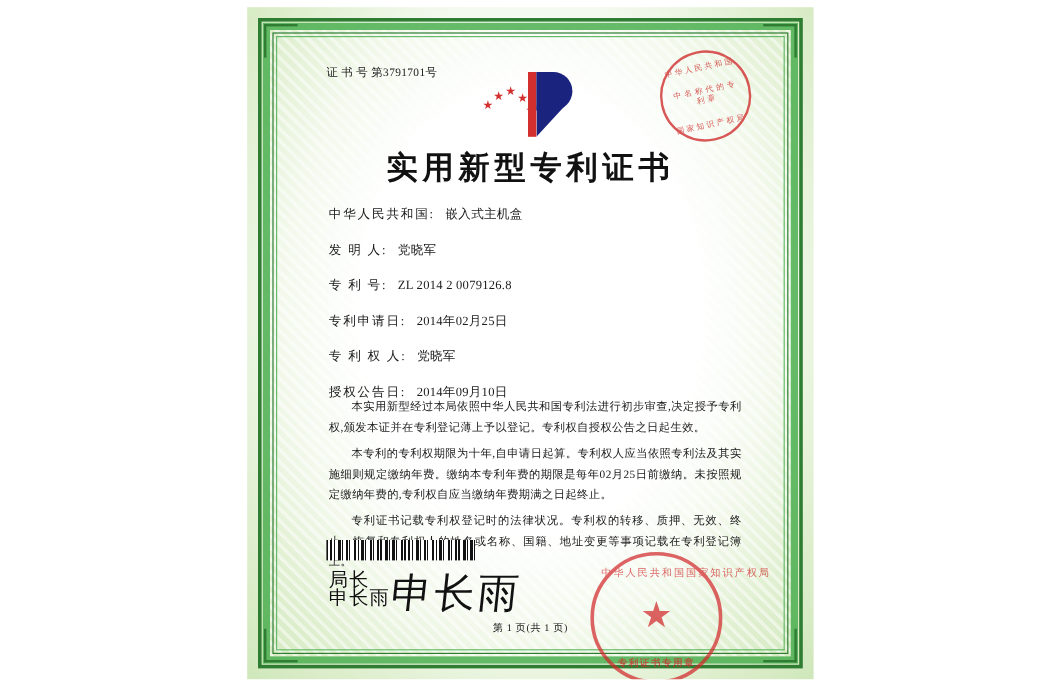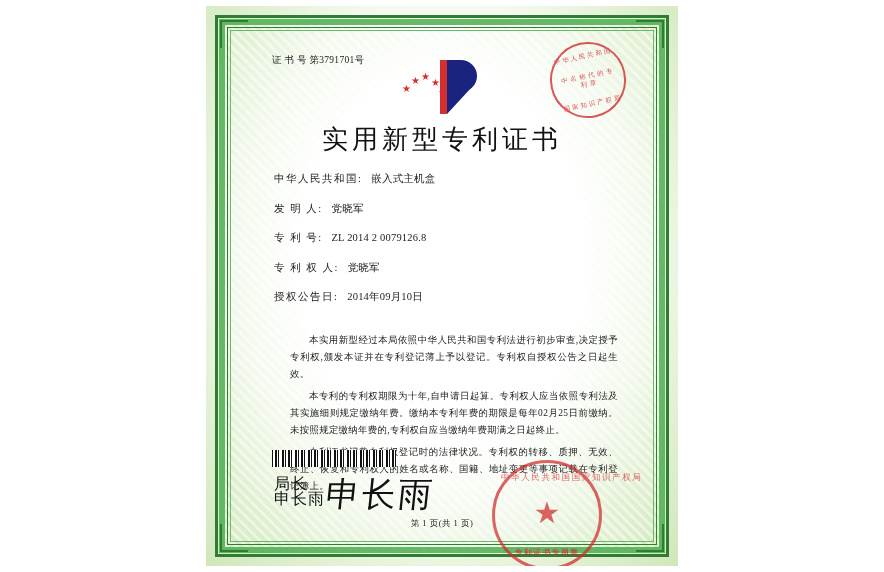--- a/index.html
+++ b/index.html
@@ -214,21 +214,21 @@
     letter-spacing: 2px;
   }
 
   .title {
     position: absolute;
     left: 0;
     right: 0;
     top: 86px;
     text-align: center;
     font-size: 26px;
-    font-weight: normal;
+    font-weight: bold;
     letter-spacing: 4px;
     color: #111;
     font-family: "Liberation Serif", serif;
   }
 
   .fields {
     position: absolute;
     left: 34px;
     top: 136px;
     right: 20px;
@@ -252,21 +252,20 @@
 
   .paragraphs {
     position: absolute;
     left: 34px;
     right: 26px;
     top: 296px;
     font-size: 9.4px;
     line-height: 17px;
     color: #1a1a1a;
     text-align: justify;
-    margin-left: 16px;
   }
   .paragraphs p {
     margin: 0 0 5px 0;
     text-indent: 19px;
     letter-spacing: 0.35px;
   }
 
   .barcode {
     position: absolute;
     left: 32px;
@@ -408,20 +407,24 @@
         </div>
         <div class="field-row">
           <span class="field-label">发  明  人:</span>
           <span class="field-value">党晓军</span>
         </div>
         <div class="field-row">
           <span class="field-label">专  利  号:</span>
           <span class="field-value">ZL 2014 2 0079126.8</span>
         </div>
         <div class="field-row">
+          <span class="field-label">专利申请日:</span>
+          <span class="field-value">2014年02月25日</span>
+        </div>
+        <div class="field-row">
           <span class="field-label">专 利 权 人:</span>
           <span class="field-value">党晓军</span>
         </div>
         <div class="field-row">
           <span class="field-label">授权公告日:</span>
           <span class="field-value">2014年09月10日</span>
         </div>
       </div>
 
       <div class="paragraphs">

